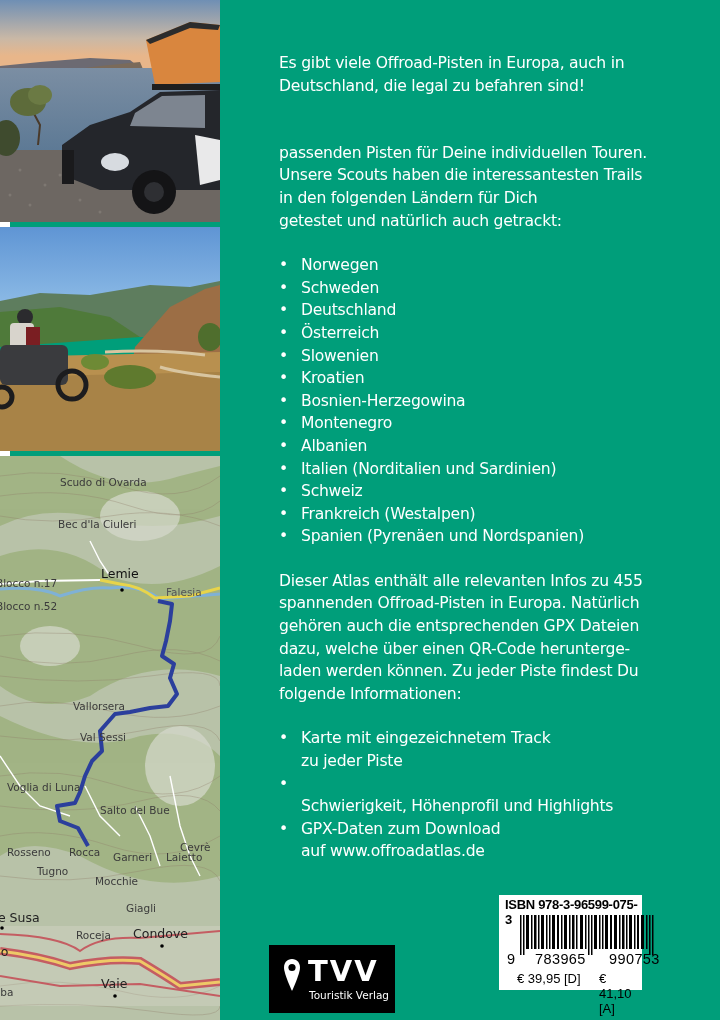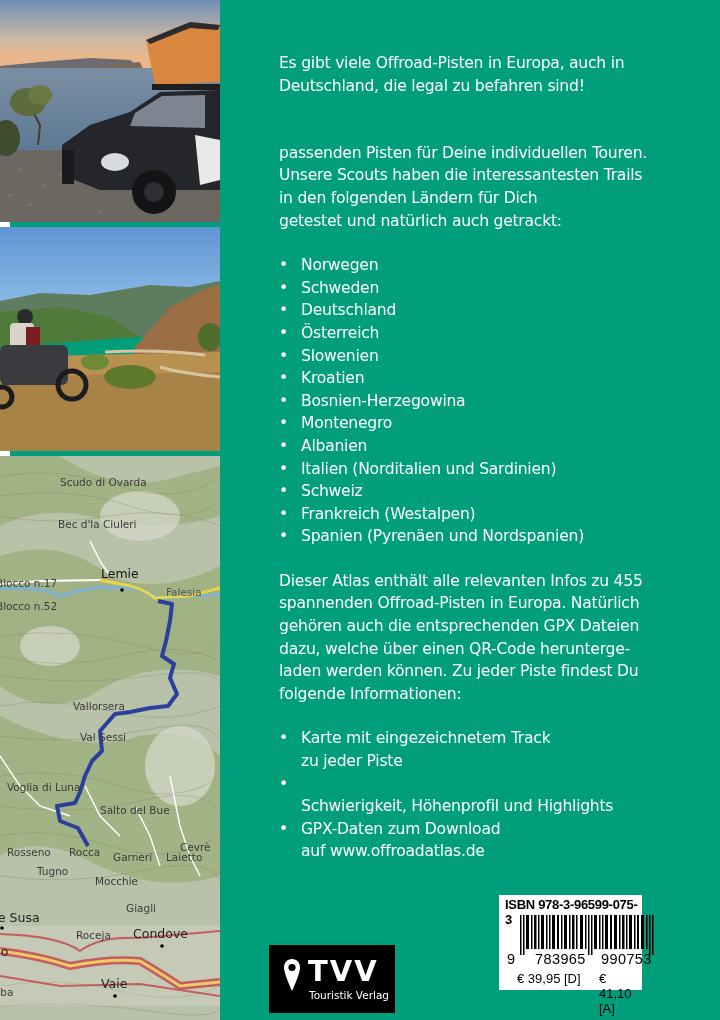--- a/index.html
+++ b/index.html
@@ -16,21 +16,21 @@
   .text li::before{content:"•";position:absolute;left:0;top:0;}
   .logo{position:absolute;left:269px;top:921px;width:126px;height:68px;background:#000;margin-top:24px;}
   .logo .pin{position:absolute;left:14px;top:13px;}
   .logo .brand{position:absolute;left:39px;top:9px;font-size:29px;font-weight:bold;letter-spacing:2px;line-height:34px;}
   .logo .sub{position:absolute;left:40px;top:43px;font-size:10.5px;line-height:14px;}
   .isbn{position:absolute;left:499px;top:895px;width:143px;height:95px;background:#fff;color:#000;font-family:"Liberation Sans",sans-serif;}
   .isbn .code{position:absolute;left:6px;top:2px;font-size:13px;font-weight:bold;letter-spacing:-0.3px;}
   .isbn svg{position:absolute;left:21px;top:20px;}
   .isbn .d1{position:absolute;left:8px;top:56px;font-size:14.5px;}
   .isbn .d2{position:absolute;left:36px;top:56px;font-size:14.5px;letter-spacing:0.4px;}
-  .isbn .d3{position:absolute;left:102px;top:56px;font-size:14.5px;letter-spacing:0.4px;text-align:center;}
+  .isbn .d3{position:absolute;left:110px;top:56px;font-size:14.5px;letter-spacing:0.4px;text-align:center;}
   .isbn .p1{position:absolute;left:6px;top:76px;font-size:13px;margin-left:12px;}
   .isbn .p2{position:absolute;left:92px;top:76px;font-size:13px;margin-left:8px;}
 </style>
 </head>
 <body>
 
 <div class="panel" id="photo1">
   <svg width="220" height="222" viewBox="0 0 220 222">
     <defs>
       <linearGradient id="sky1" x1="0" y1="0" x2="0" y2="1">

